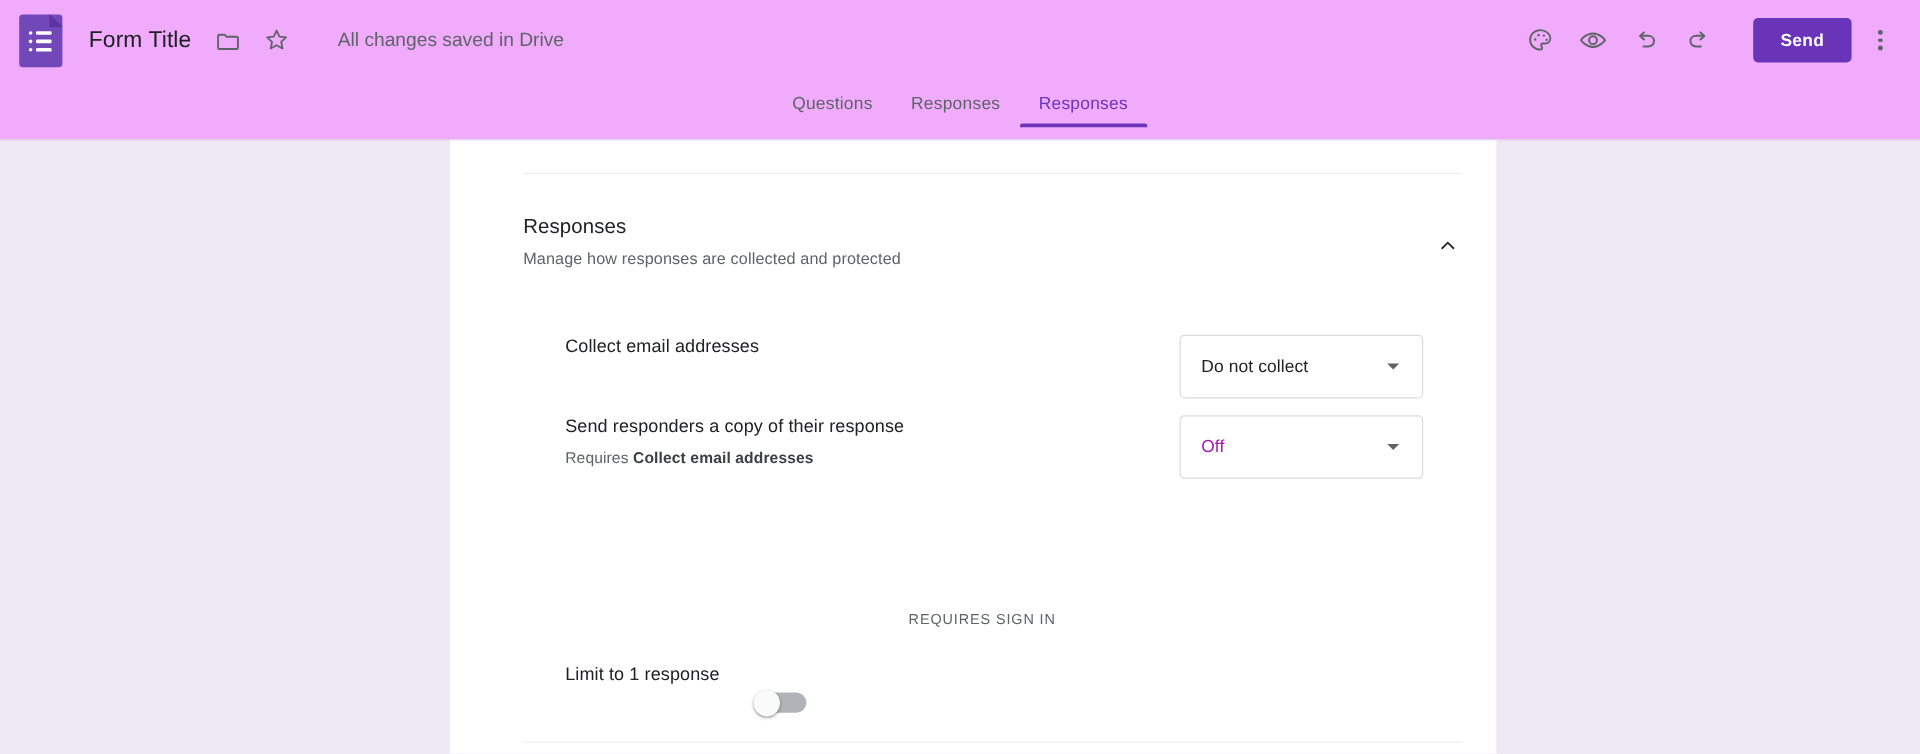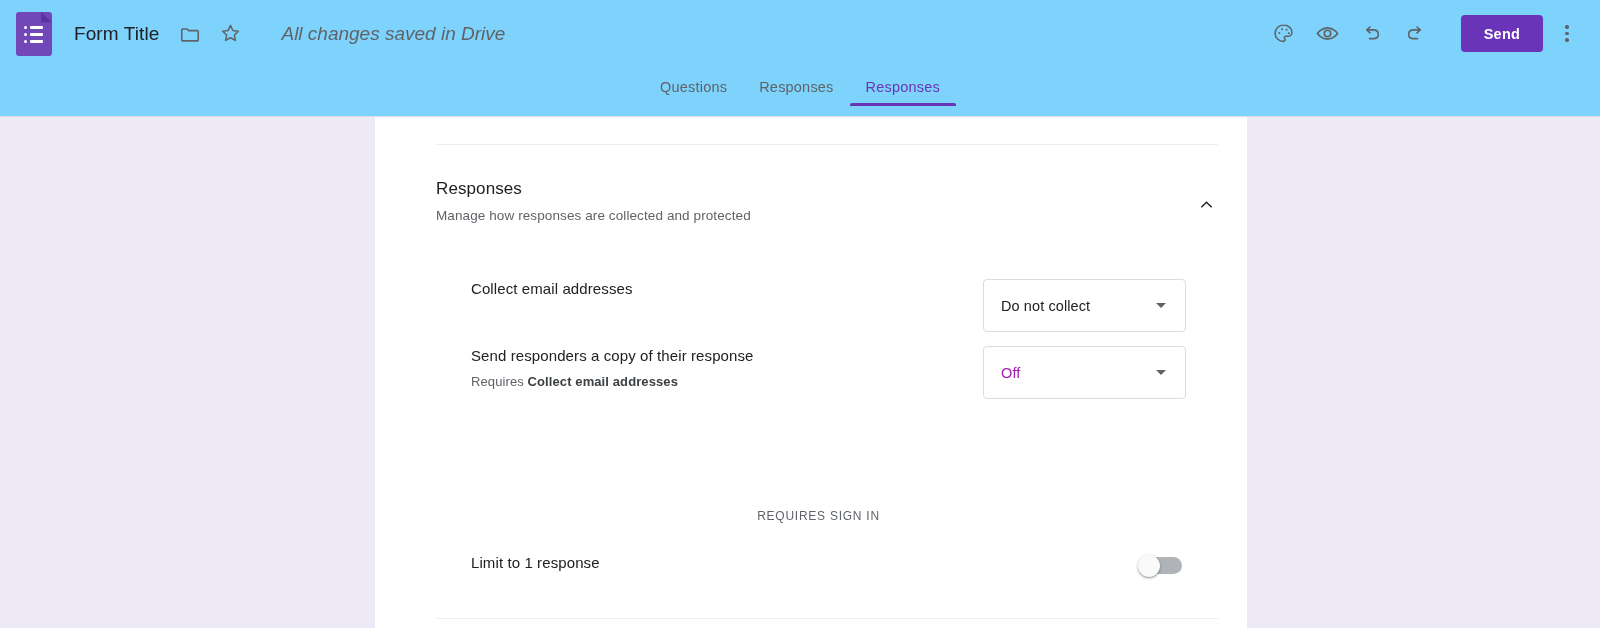--- a/index.html
+++ b/index.html
@@ -15,21 +15,21 @@
     background: #EDEAF6;
     -webkit-font-smoothing: antialiased;
   }
 
   
   #app-header {
     position: absolute;
     top: 0; left: 0;
     width: 1600px;
     height: 117px;
-    background: #7dd3fc;
+    background: #f0abfc;
     border-bottom: 1px solid #dfdfe3;
   }
 
   #header-top {
     position: absolute;
     top: 0; left: 0;
     width: 100%;
     height: 67px;
     display: flex;
     align-items: center;
@@ -93,25 +93,24 @@
     align-items: center;
     justify-content: center;
     border-radius: 50%;
     flex: 0 0 auto;
     color: #5f6368;
   }
   #move-folder-btn { margin-left: 14px; }
   #star-btn { margin-left: 6px; }
 
   #save-status {
-    font-size: 19px;
+    font-size: 16px;
     color: #5f6368;
     margin-left: 34px;
     white-space: nowrap;
-    font-style: italic;
   }
 
   #header-actions {
     margin-left: auto;
     display: flex;
     align-items: center;
     padding-right: 13px;
   }
   #header-actions .hdr-icon-btn { width: 44px; height: 44px; }
   #header-actions .hdr-icon-btn svg { display: block; }
@@ -258,21 +257,21 @@
     display: flex;
     align-items: flex-end;
     justify-content: flex-end;
     width: 205px;
   }
 
   #row-collect-email   { top: 162px; }
   #row-send-copy       { top: 229px; }
   #row-allow-editing   { top: 309px; }
   #row-requires-signin { top: 392px; }
-  #row-limit-response  { top: 436px; }
+  #row-limit-response  { top: 436px; flex-direction: column; }
 
   
   .dropdown {
     width: 203px;
     height: 53px;
     border: 1px solid #dadce0;
     border-radius: 4px;
     display: flex;
     align-items: center;
     padding: 0 13px 0 17px;

